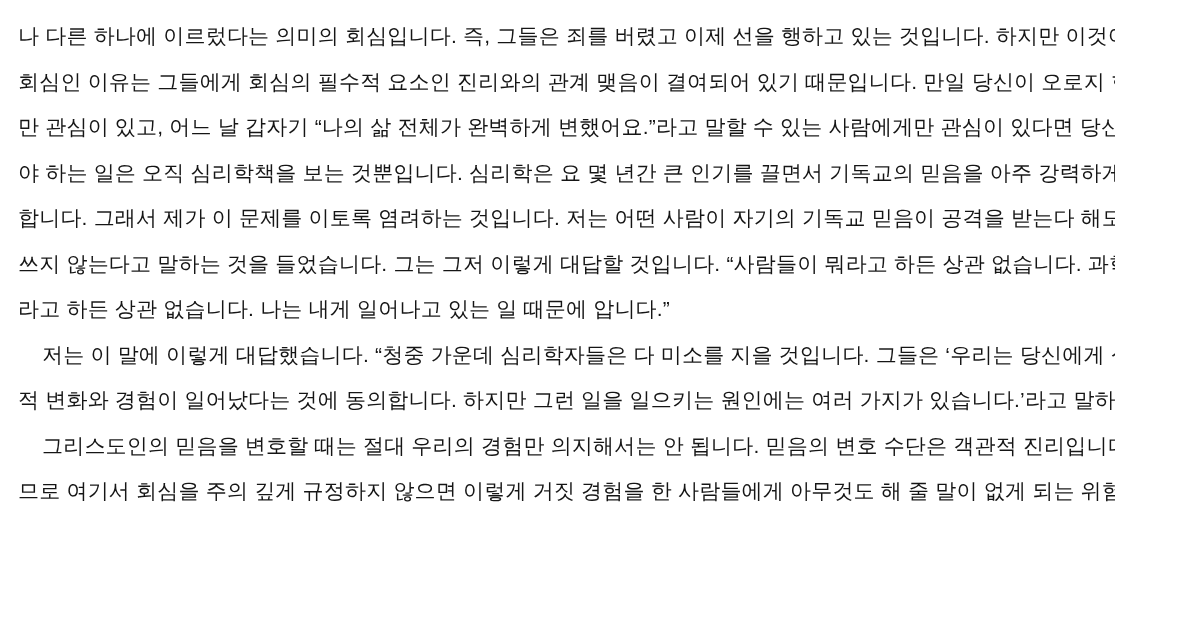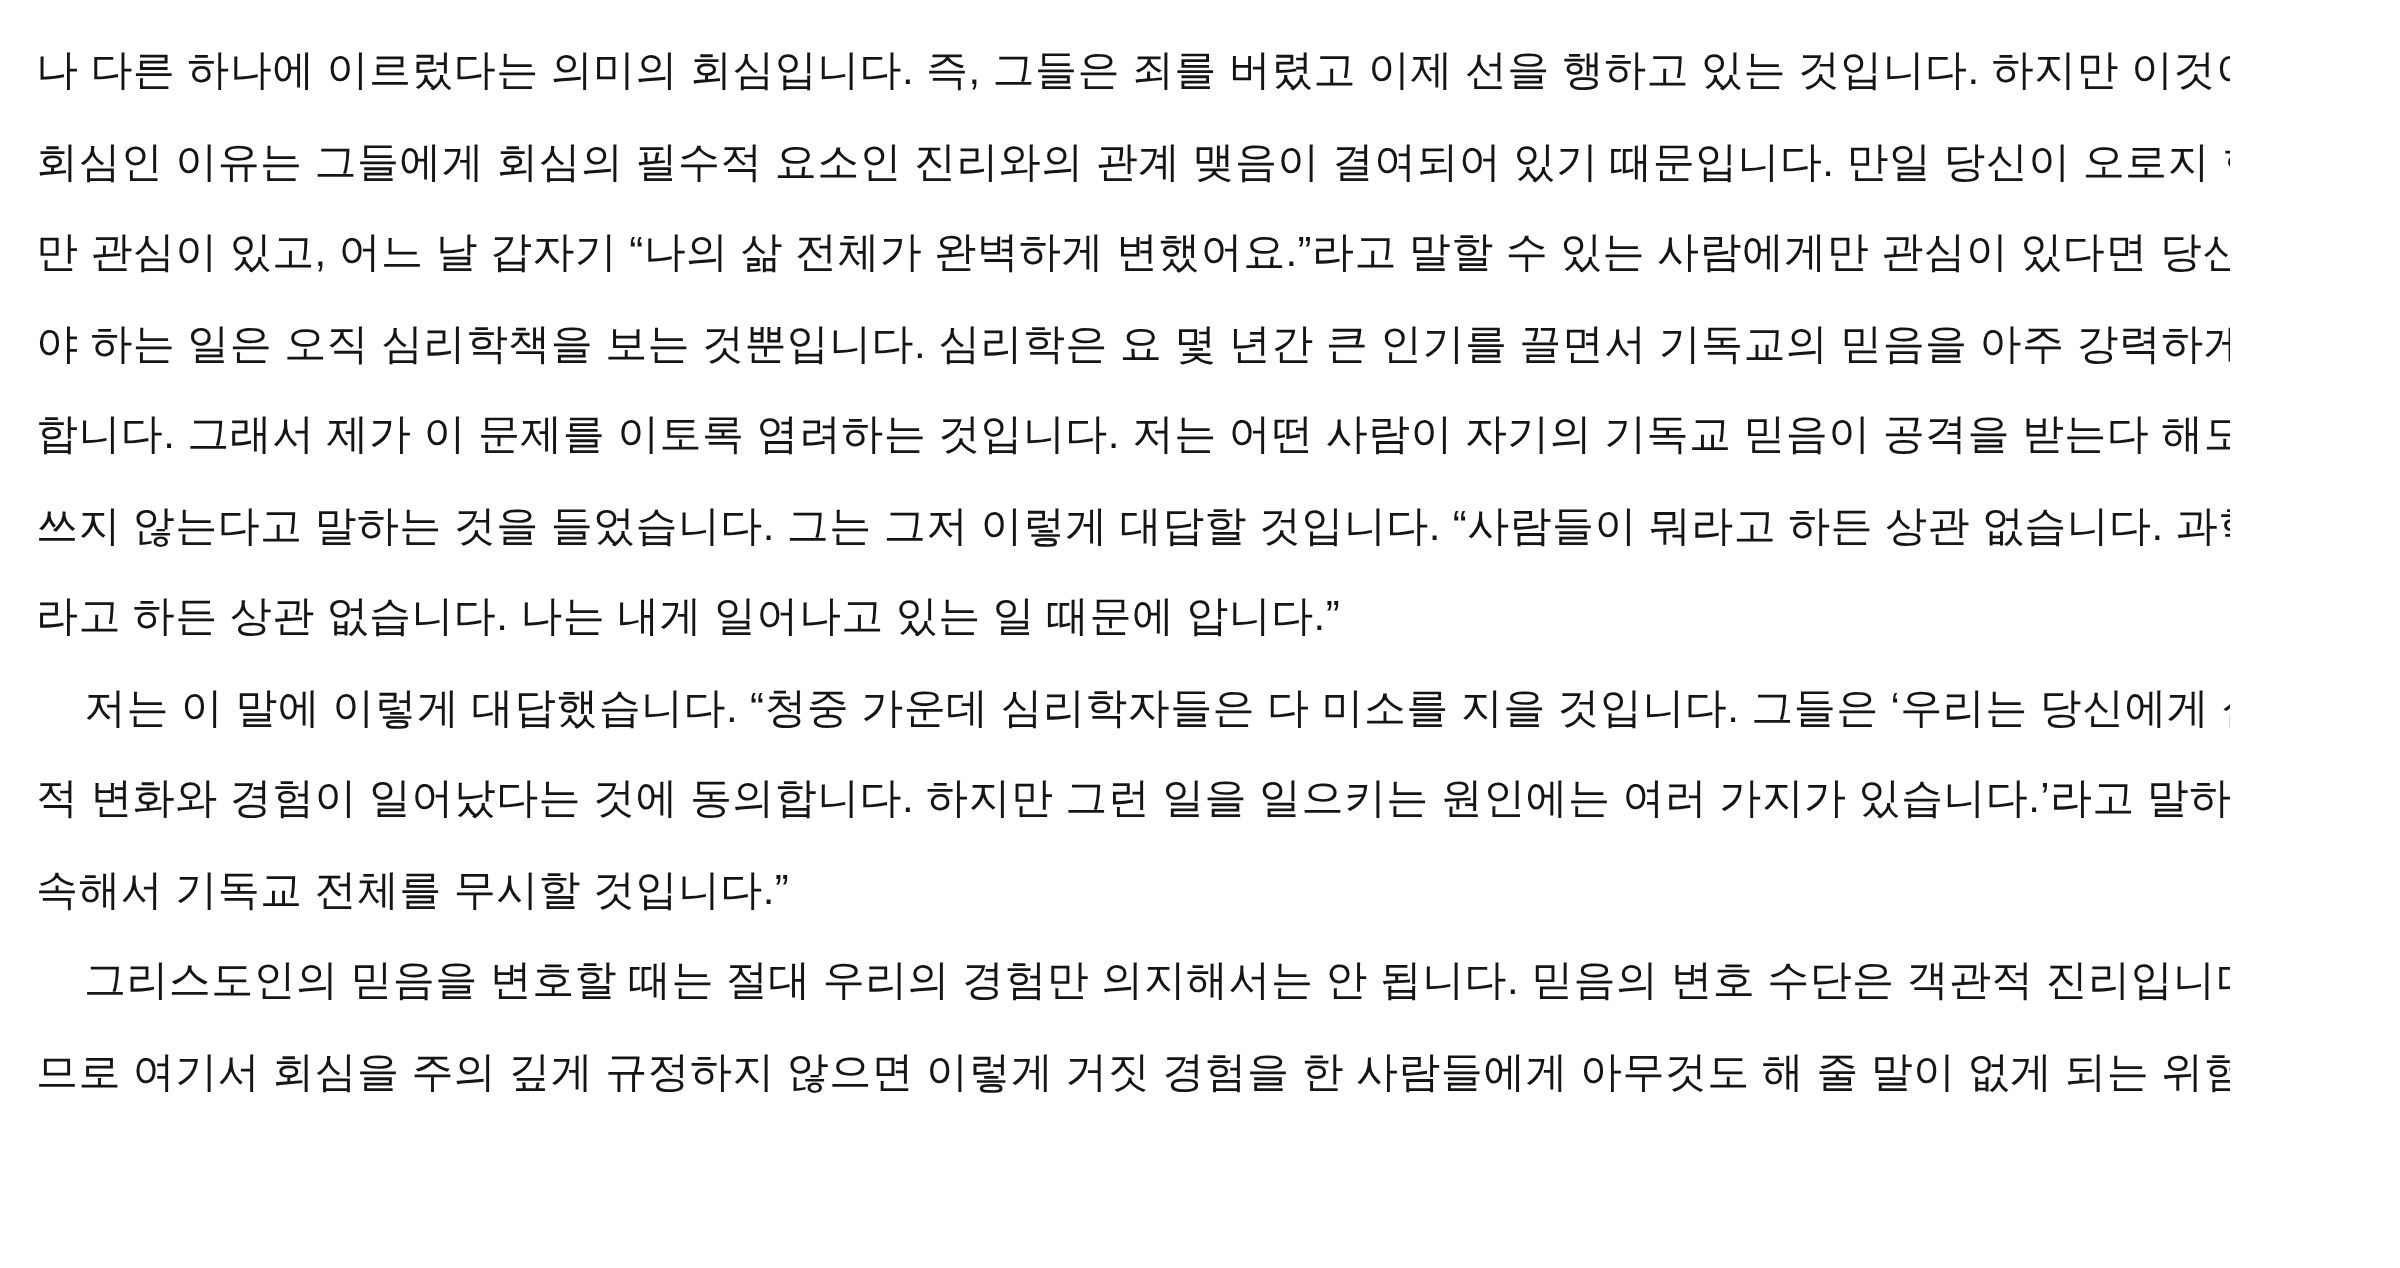--- a/index.html
+++ b/index.html
@@ -52,16 +52,15 @@
 <div class="page">
   <p class="ln j">나 다른 하나에 이르렀다는 의미의 회심입니다. 즉, 그들은 죄를 버렸고 이제 선을 행하고 있는 것입니다. 하지만 이것이 거짓</p>
   <p class="ln j">회심인 이유는 그들에게 회심의 필수적 요소인 진리와의 관계 맺음이 결여되어 있기 때문입니다. 만일 당신이 오로지 현상에</p>
   <p class="ln j">만 관심이 있고, 어느 날 갑자기 “나의 삶 전체가 완벽하게 변했어요.”라고 말할 수 있는 사람에게만 관심이 있다면 당신이 해</p>
   <p class="ln j">야 하는 일은 오직 심리학책을 보는 것뿐입니다. 심리학은 요 몇 년간 큰 인기를 끌면서 기독교의 믿음을 아주 강력하게 공격</p>
   <p class="ln j">합니다. 그래서 제가 이 문제를 이토록 염려하는 것입니다. 저는 어떤 사람이 자기의 기독교 믿음이 공격을 받는다 해도 신경</p>
   <p class="ln j">쓰지 않는다고 말하는 것을 들었습니다. 그는 그저 이렇게 대답할 것입니다. “사람들이 뭐라고 하든 상관 없습니다. 과학이 뭐</p>
   <p class="ln end">라고 하든 상관 없습니다. 나는 내게 일어나고 있는 일 때문에 압니다.”</p>
   <p class="ln j indent">저는 이 말에 이렇게 대답했습니다. “청중 가운데 심리학자들은 다 미소를 지을 것입니다. 그들은 ‘우리는 당신에게 심리학</p>
   <p class="ln j">적 변화와 경험이 일어났다는 것에 동의합니다. 하지만 그런 일을 일으키는 원인에는 여러 가지가 있습니다.’라고 말하고는 계</p>
-  <p class="ln end">속해서 기독교 전체를 무시할 것입니다.”</p>
   <p class="ln j indent">그리스도인의 믿음을 변호할 때는 절대 우리의 경험만 의지해서는 안 됩니다. 믿음의 변호 수단은 객관적 진리입니다. 그러</p>
   <p class="ln j">므로 여기서 회심을 주의 깊게 규정하지 않으면 이렇게 거짓 경험을 한 사람들에게 아무것도 해 줄 말이 없게 되는 위험에 처</p>
 </div>
 
 </body></html>

